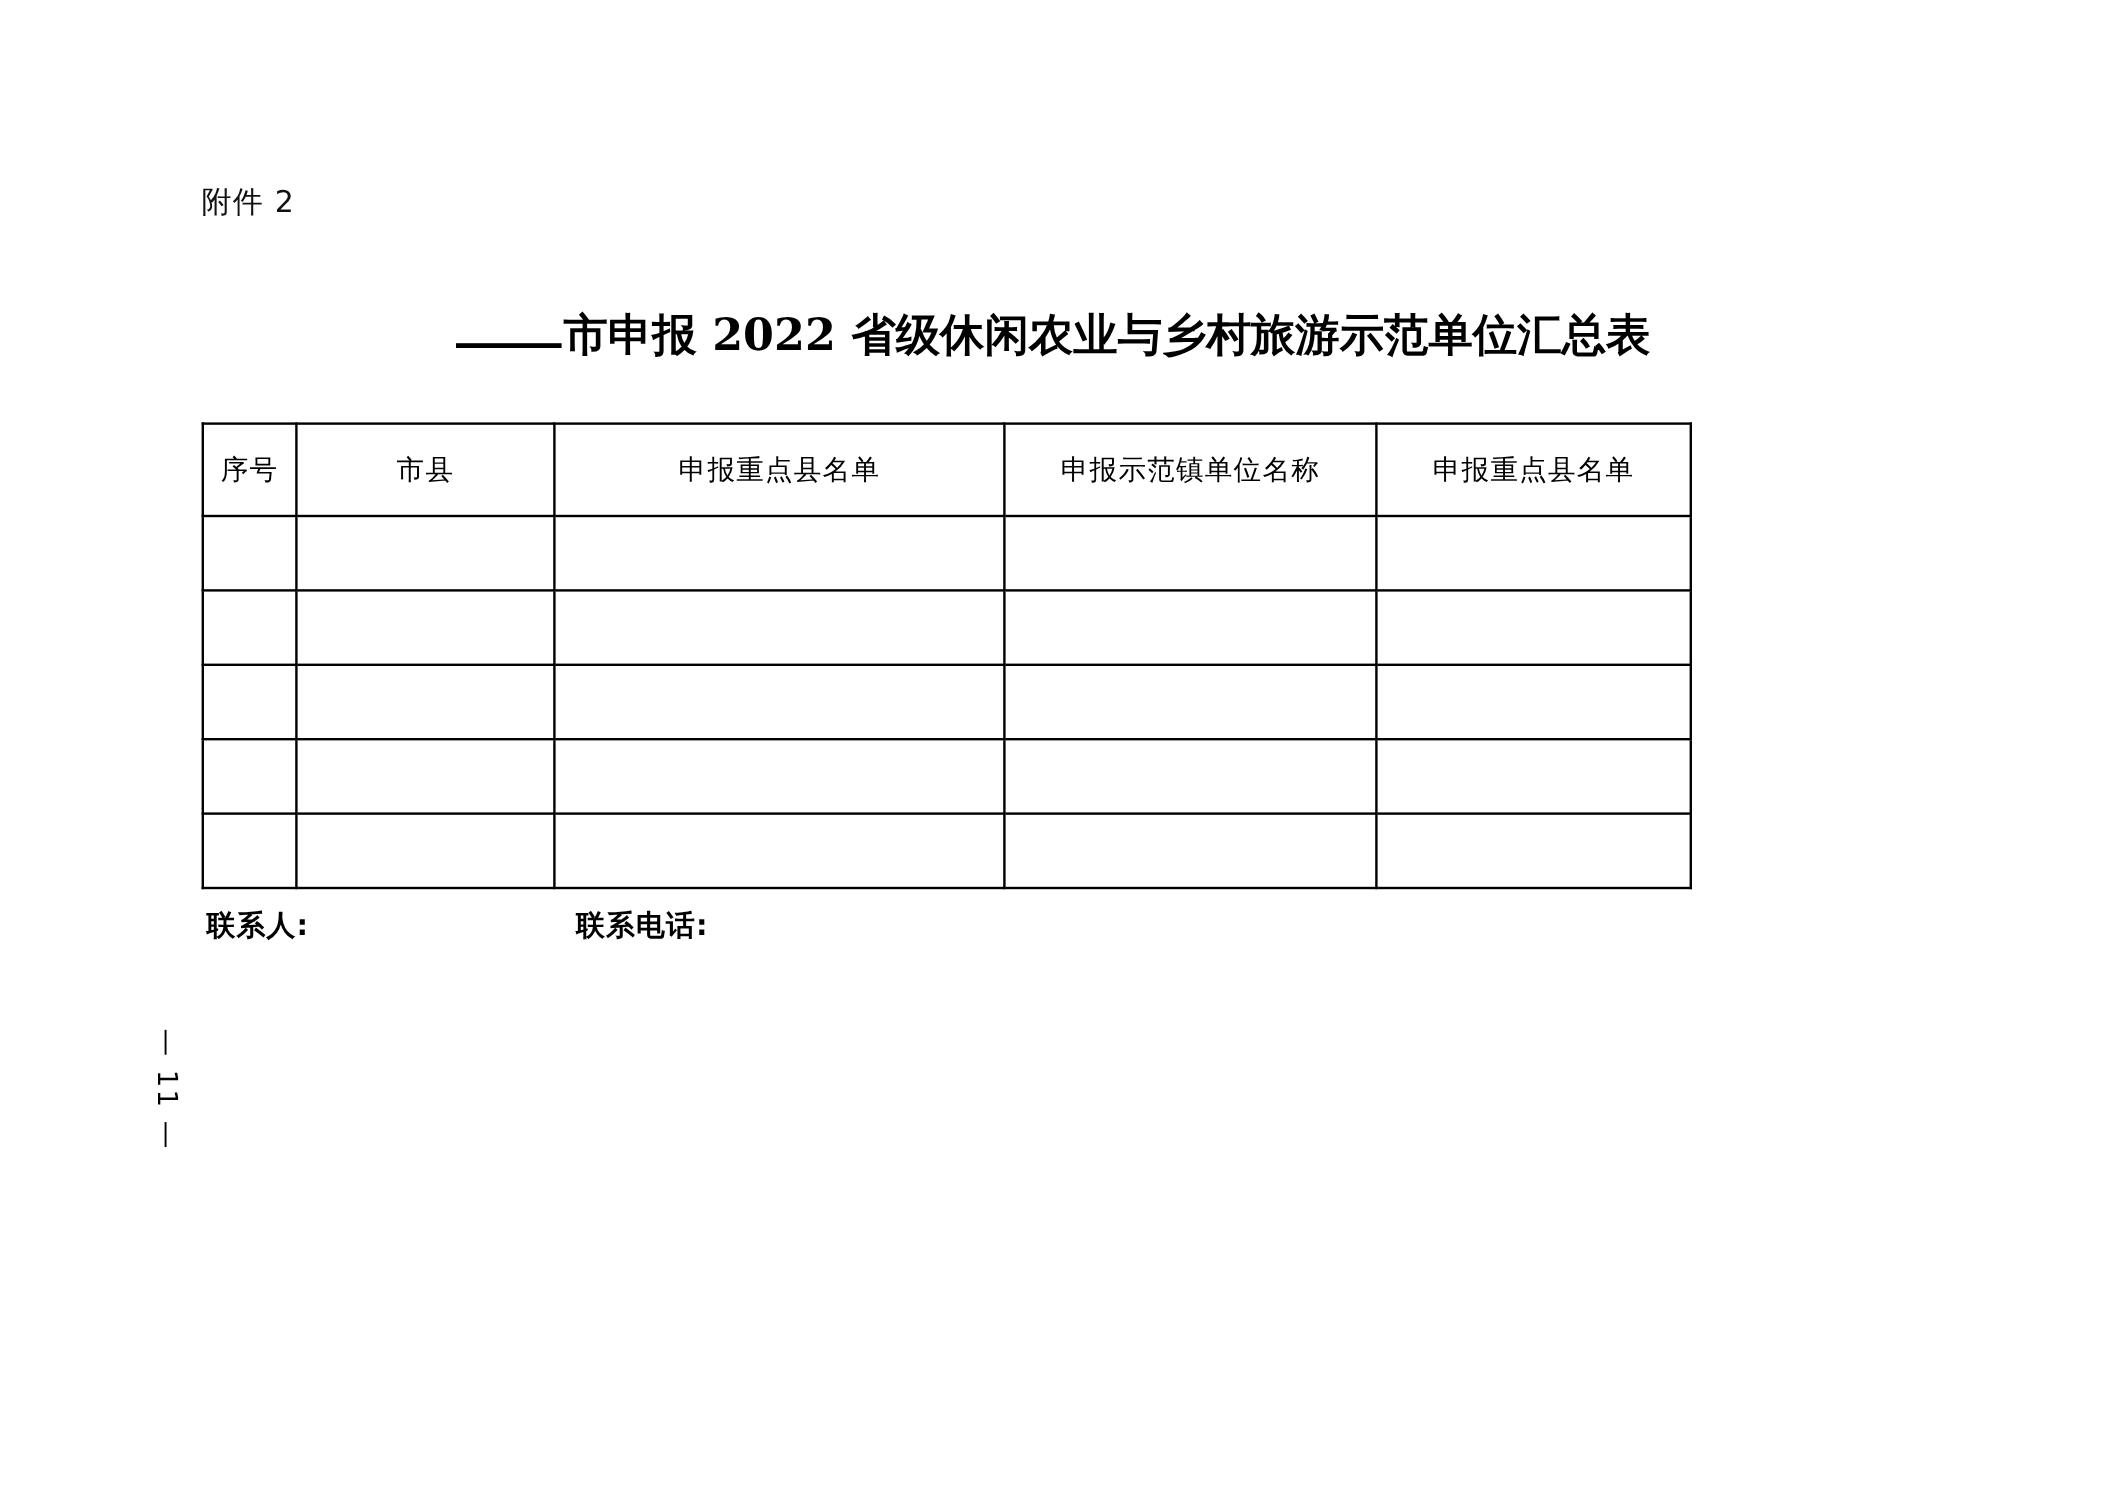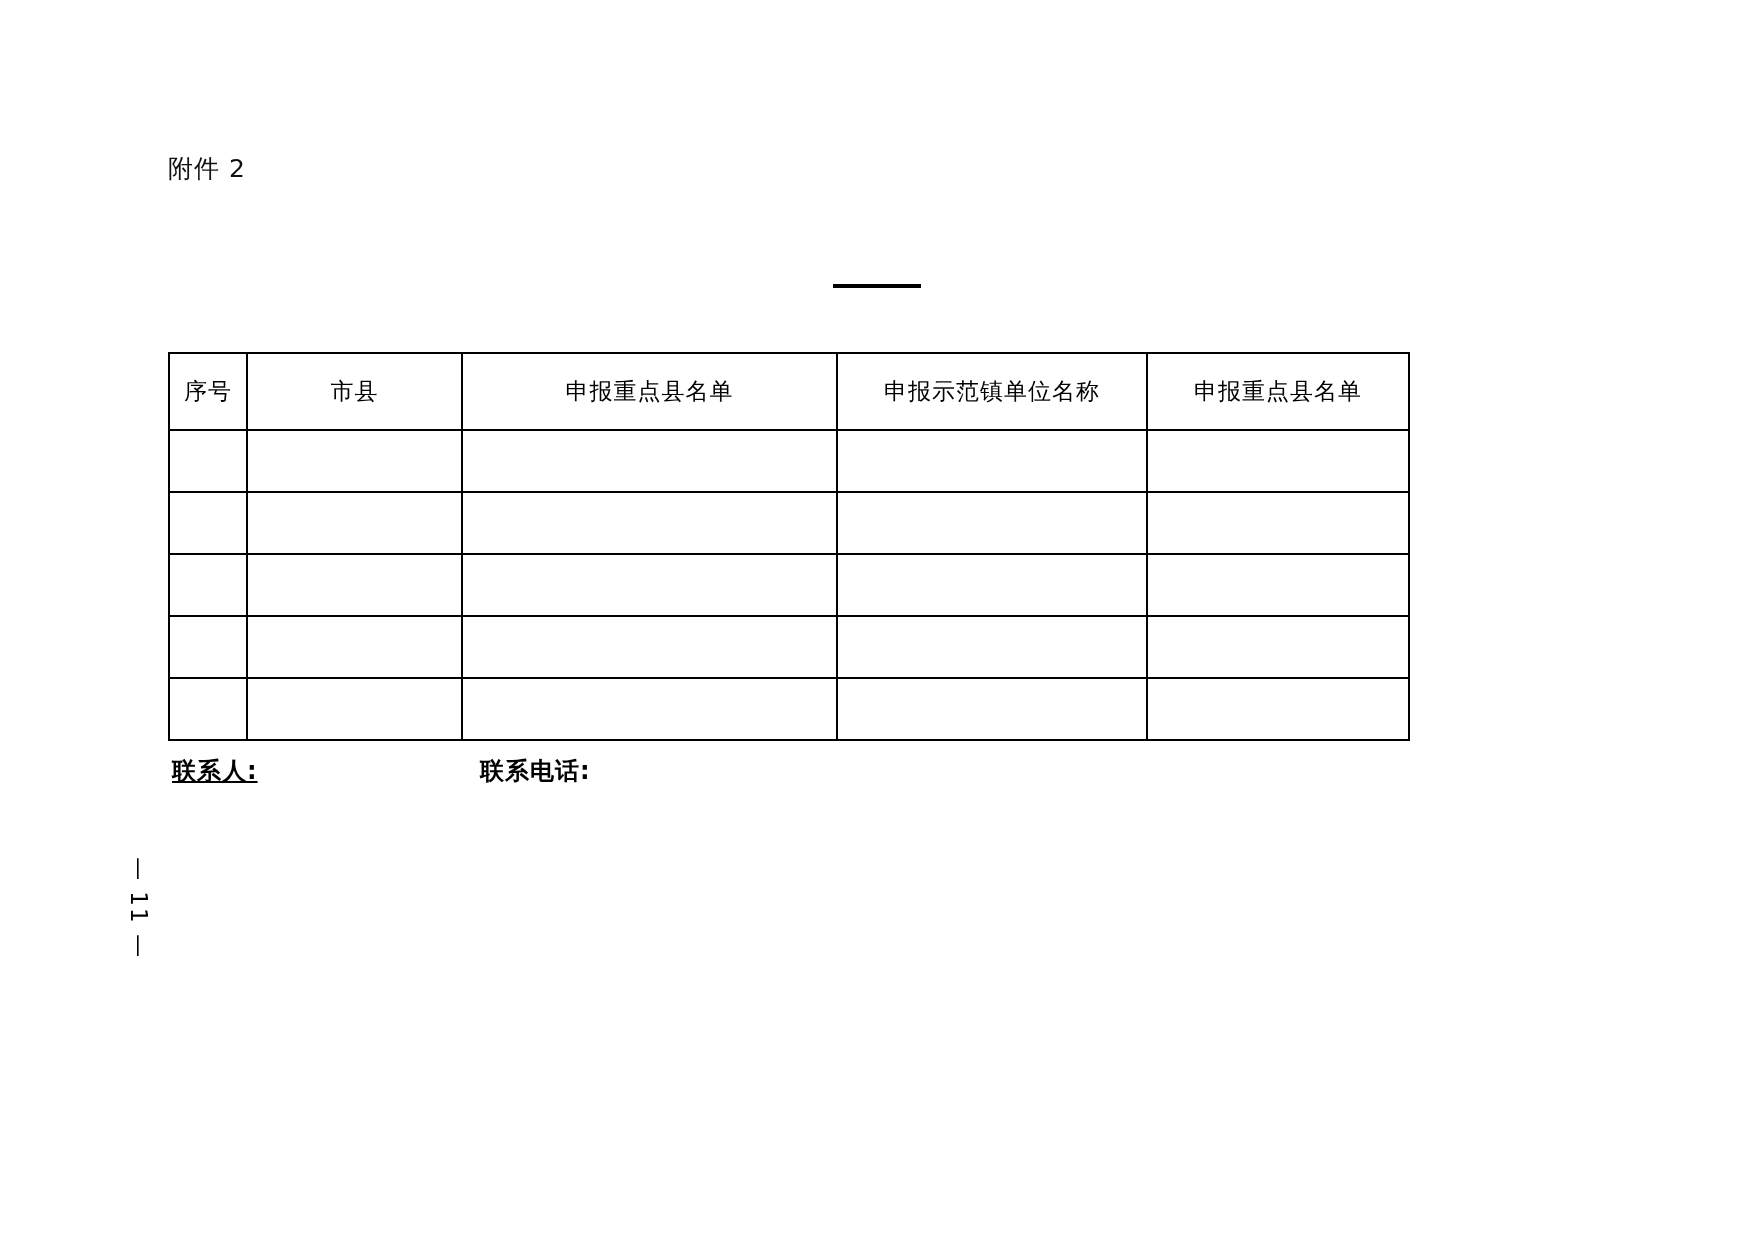--- a/index.html
+++ b/index.html
@@ -103,21 +103,20 @@
     font-size: 24px;
     font-weight: bold;
     letter-spacing: 1px;
     color: #000;
   }
   .contact-person {
     position: absolute;
     left: 0;
     top: 0;
     white-space: nowrap;
-    text-decoration: underline;
   }
   .contact-phone {
     position: absolute;
     left: 308px;
     top: 0;
     white-space: nowrap;
   }
 
   
   .page-number {
@@ -141,21 +140,21 @@
   }
 </style>
 </head>
 <body>
 
 <div class="page">
 
   <div class="attachment-label">附件 2</div>
 
   <div class="doc-title">
-    <span class="blank-underline"></span>
+    <span class="blank-underline"></span><span>市申报 2022 省级休闲农业与乡村旅游示范单位汇总表</span>
   </div>
 
   <table class="summary-table">
     <colgroup>
       <col class="col-no">
       <col class="col-city">
       <col class="col-key">
       <col class="col-town">
       <col class="col-spot">
     </colgroup>

